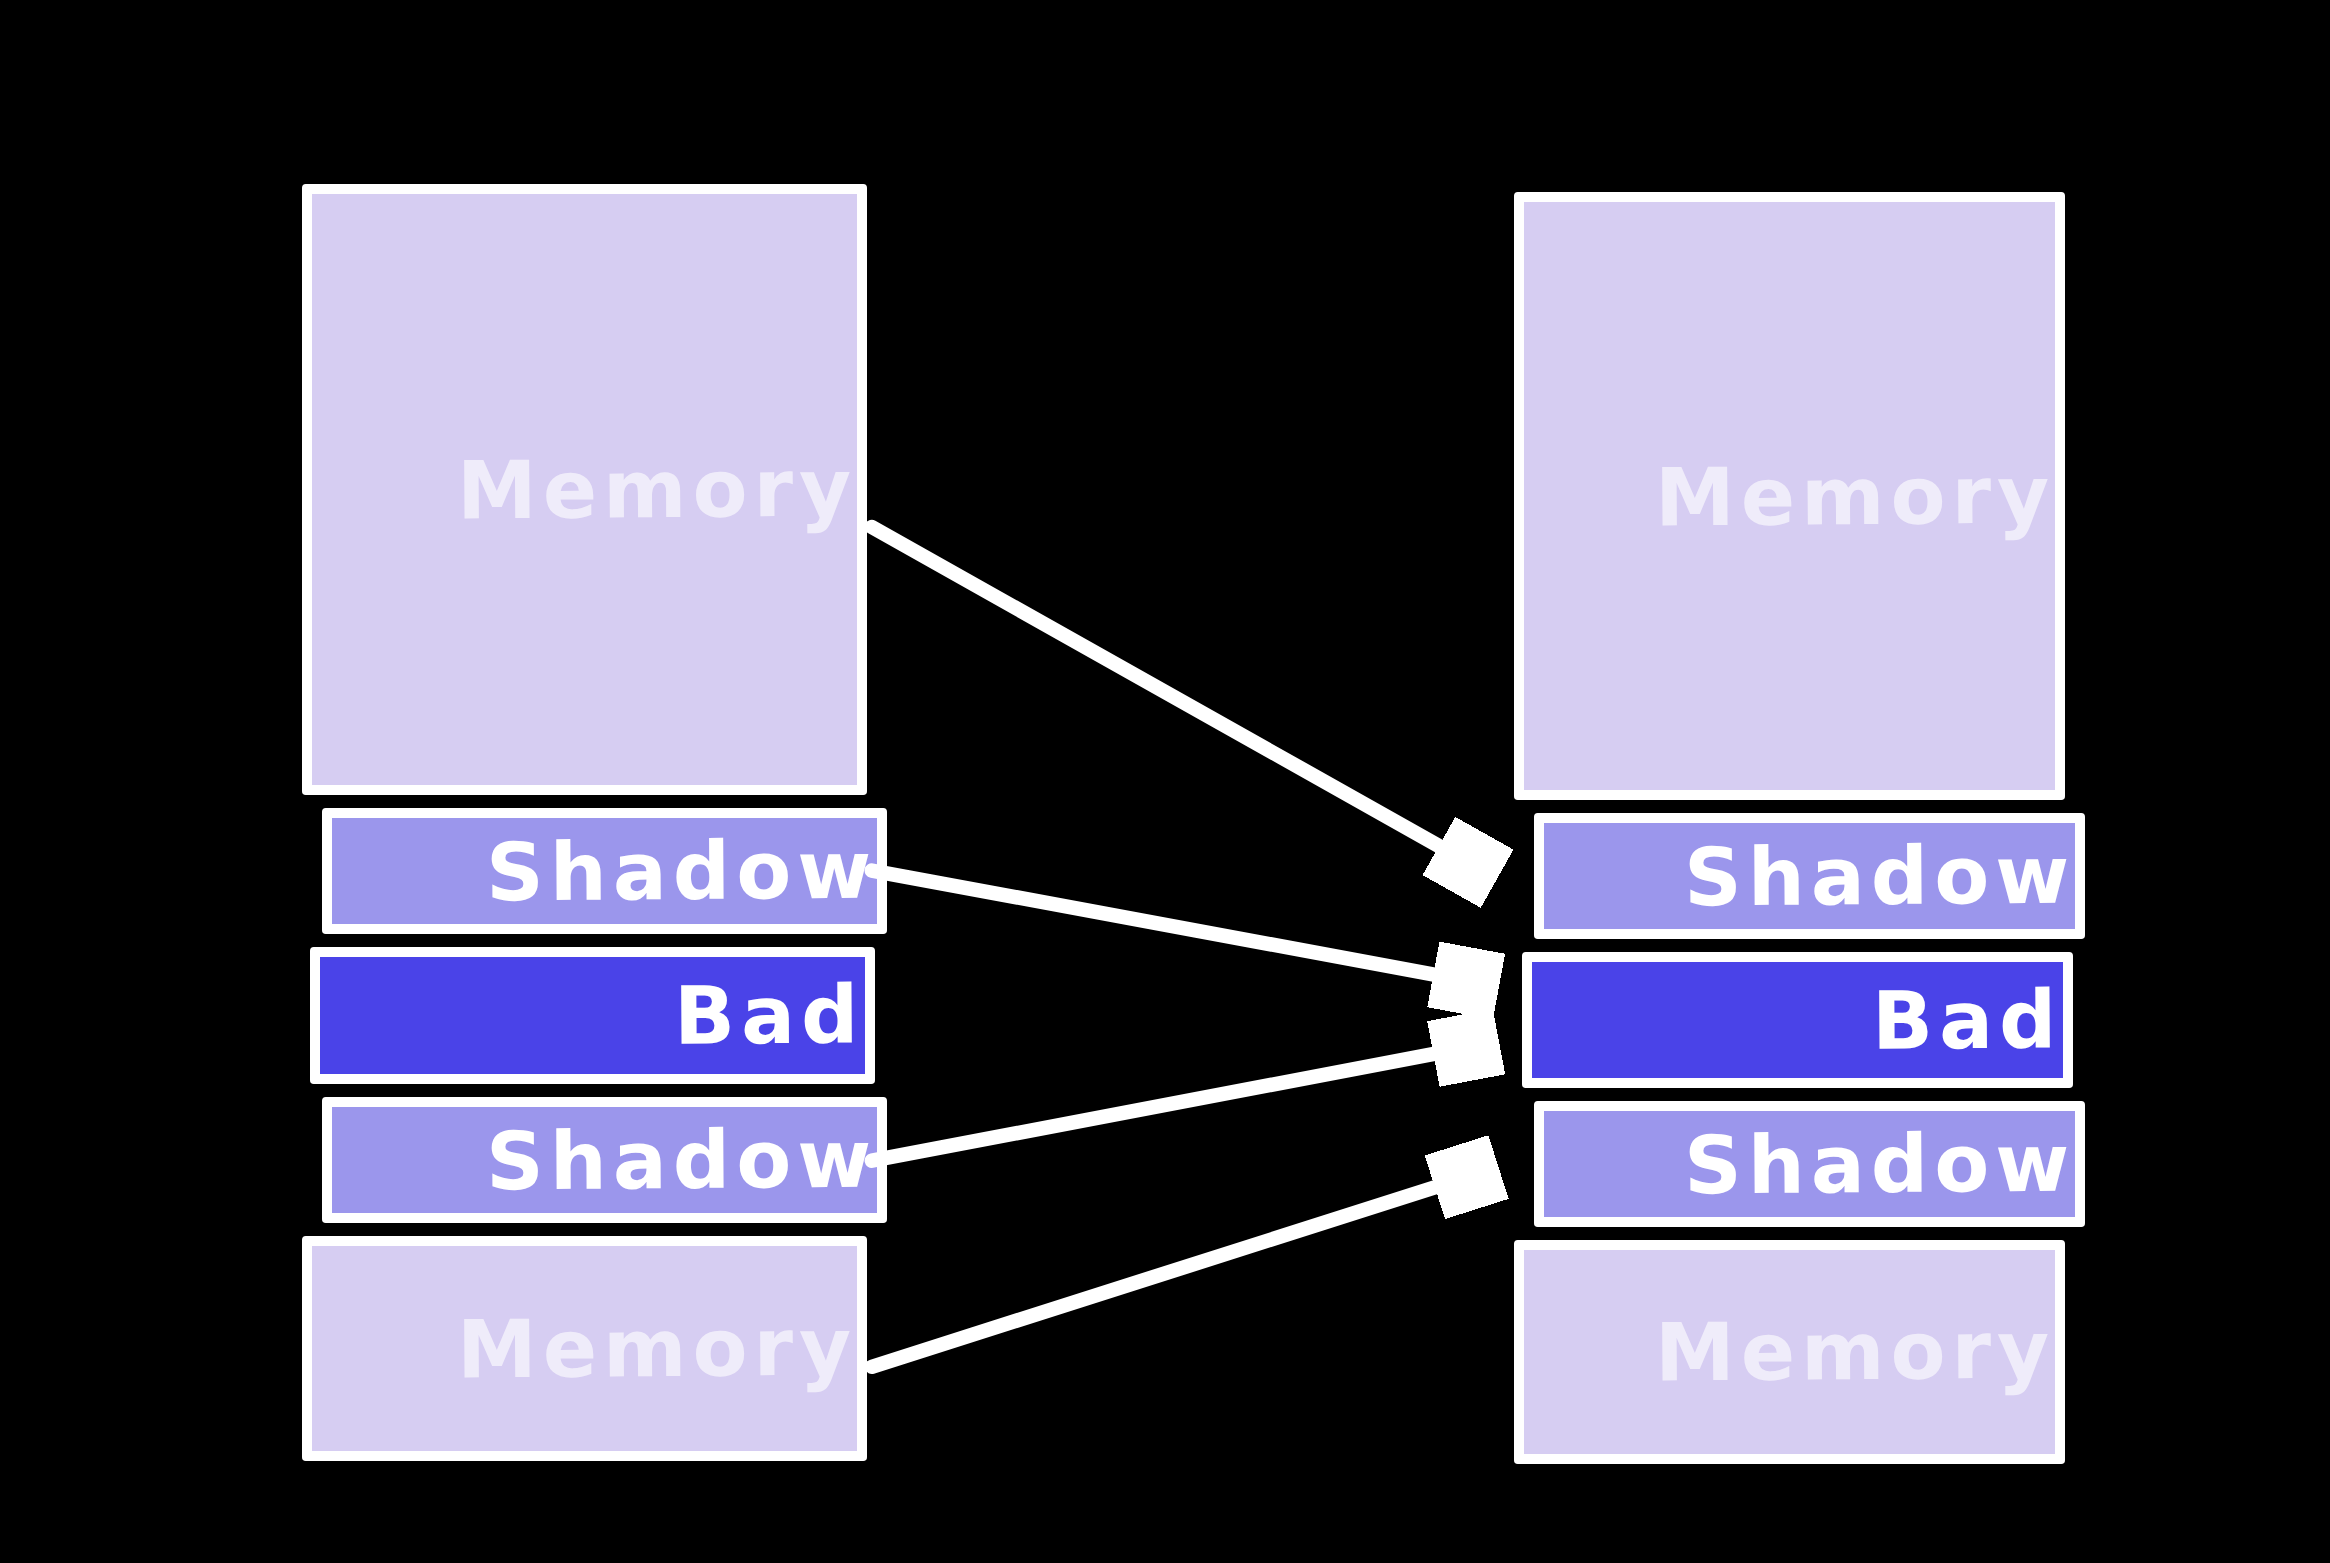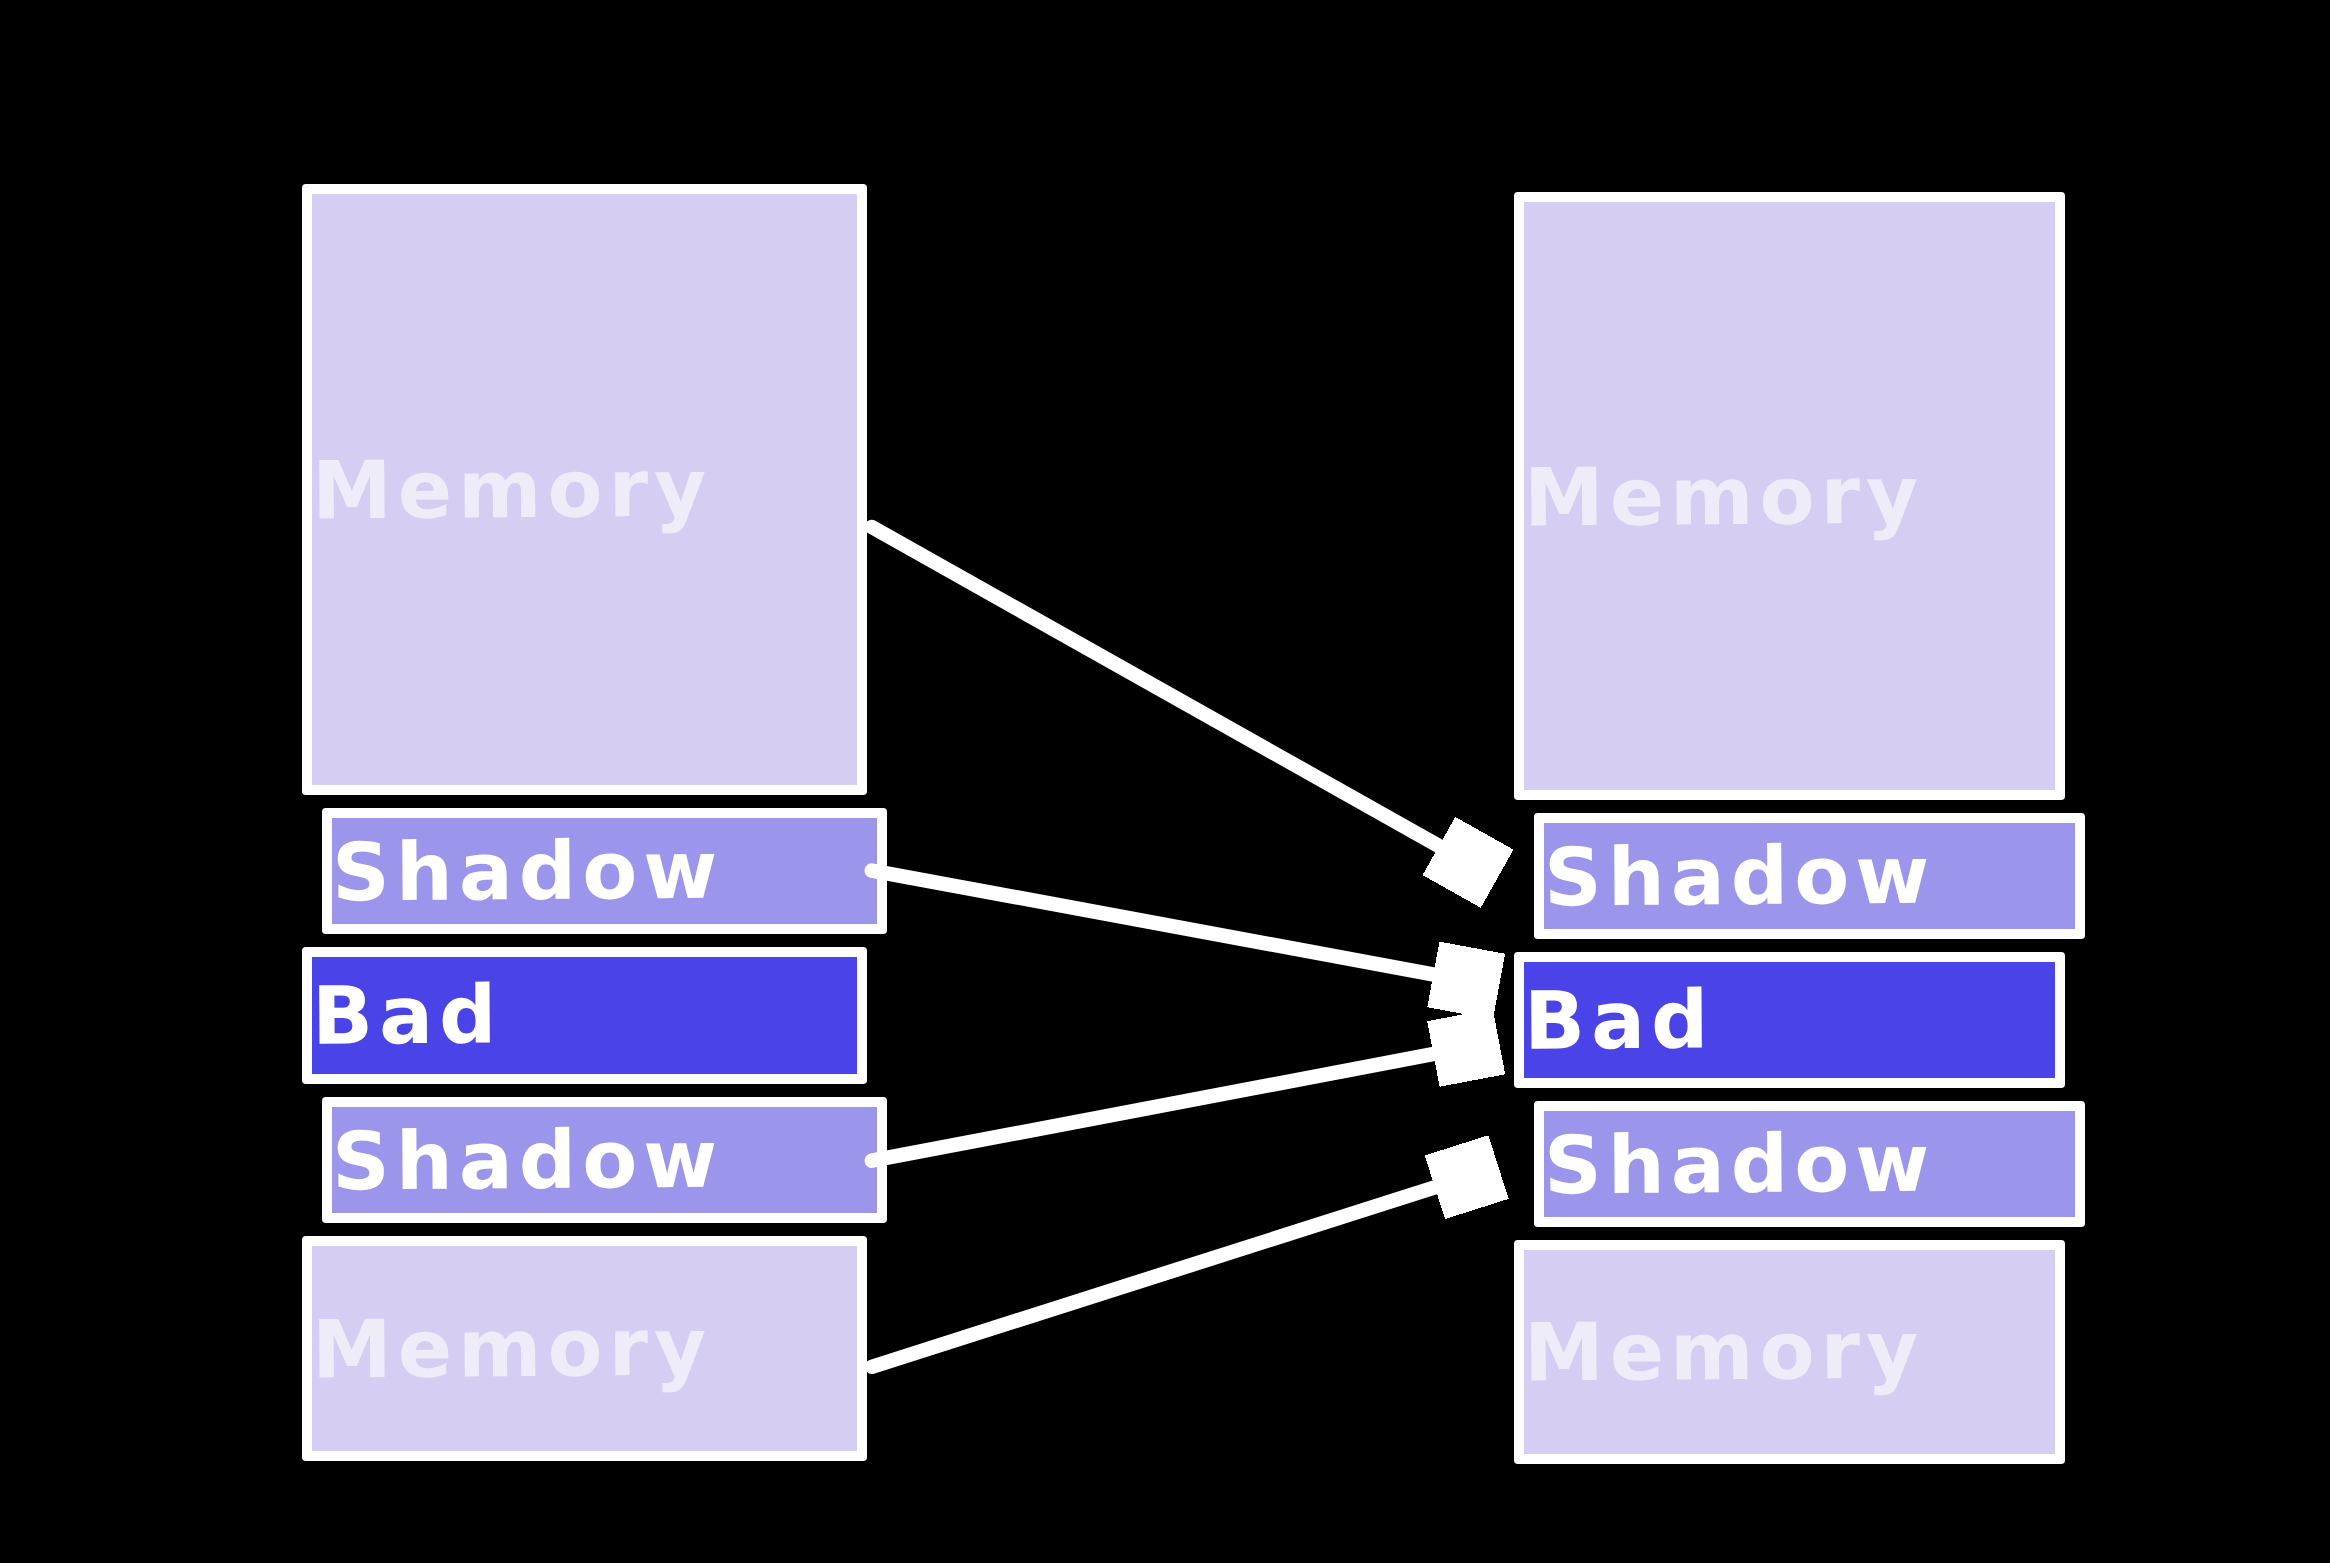--- a/index.html
+++ b/index.html
@@ -33,29 +33,29 @@
     gap: 13px;
   }
   .column.left  { left: 302px;  top: 184px; width: 565px; height: 1277px; }
   .column.right { left: 1514px; top: 192px; width: 551px; height: 1272px; }
   .segment {
     width: 100%;
     border: 10px solid var(--border);
     border-radius: 3.8px;
     display: flex;
     align-items: center;
-    justify-content: flex-start;
+    justify-content: flex-end;
     overflow: hidden;
   }
   .segment.memory { background: var(--memory); }
   .segment.shadow { background: var(--shadow); margin-left: 20px; }
   .segment.bad    { background: var(--bad); }
   .seg-h-top    { height: 611px; }
   .seg-h-shadow { height: 126px; }
-  .seg-h-bad    { height: 137px; }
+  .seg-h-bad    { height: 137px; margin-left: 8px; }
   .seg-h-bottom { height: 225px; }
   .label {
     font-size: 80px;
     font-weight: bold;
     letter-spacing: 6.1px;
     color: var(--label);
     transform: rotate(-0.4deg);
     user-select: none;
   }
   .segment.memory .label { color: var(--label-memory); }

